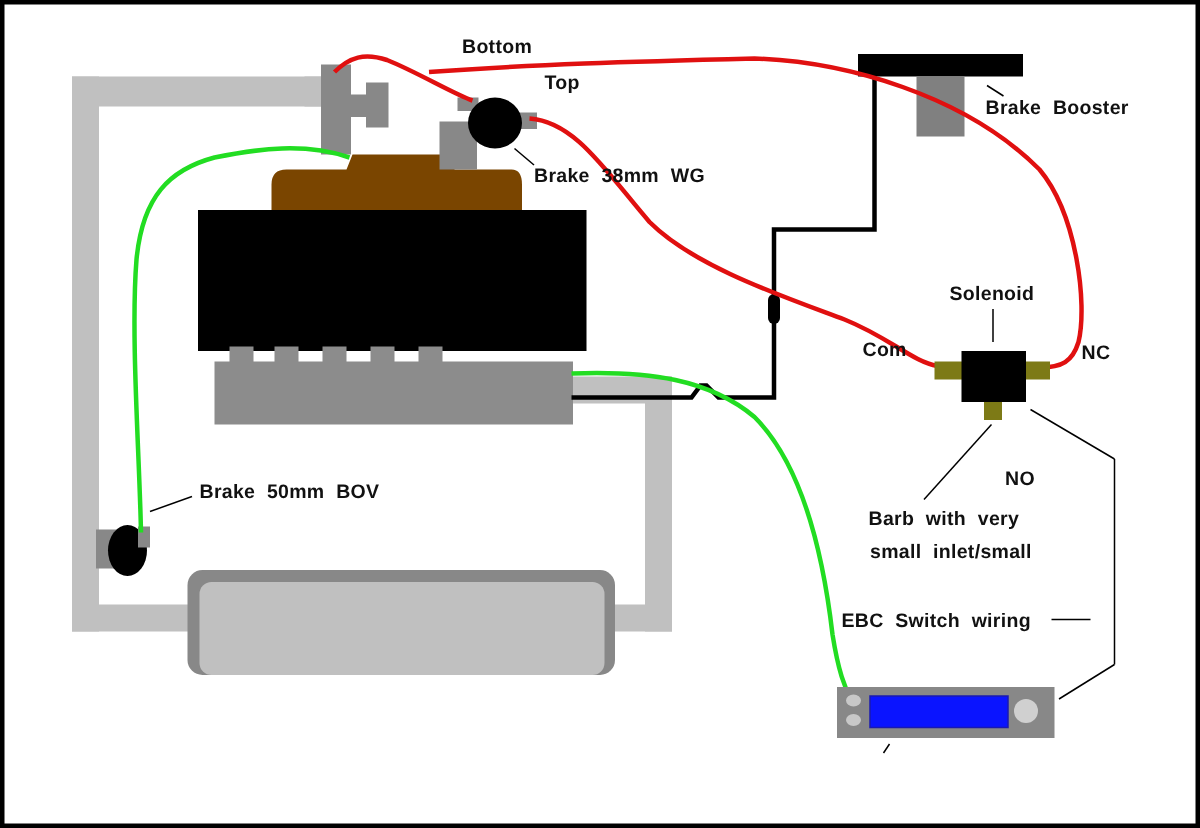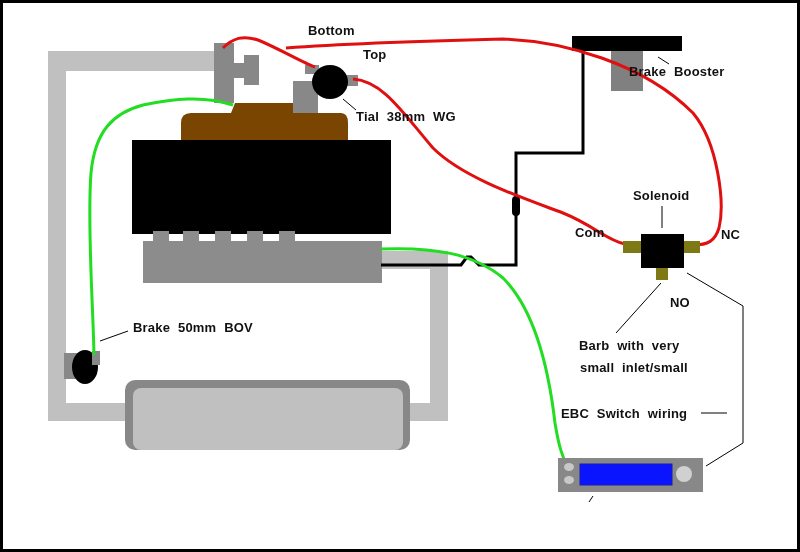--- a/index.html
+++ b/index.html
@@ -100,23 +100,23 @@
       <rect x="555" y="455" width="145" height="34" fill="#888888"></rect>
       <ellipse cx="566" cy="464" rx="5" ry="4" fill="#c8c8c8"></ellipse>
       <ellipse cx="566" cy="477" rx="5" ry="4" fill="#c8c8c8"></ellipse>
       <rect x="577" y="461" width="92" height="21" fill="#0a14ff" stroke="#1a1ab0" stroke-width="1"></rect>
       <circle cx="681" cy="471" r="8" fill="#d0d0d0"></circle>
     </g>
   </svg>
 
   <div class="lbl" style="left:289px;top:20px;margin-left:16px;">Bottom</div>
   <div class="lbl" style="left:360px;top:44px;">Top</div>
-  <div class="lbl" style="left:353px;top:106px;">Tial 38mm WG</div>
-  <div class="lbl" style="left:626px;top:61px;">Brake Booster</div>
+  <div class="lbl" style="left:353px;top:106px;">Brake 38mm WG</div>
+  <div class="lbl" style="left:654px;top:61px;">Brake Booster</div>
   <div class="lbl" style="left:630px;top:185px;">Solenoid</div>
   <div class="lbl" style="left:557px;top:222px;margin-left:15px;">Com</div>
   <div class="lbl" style="left:718px;top:224px;text-align:center;">NC</div>
-  <div class="lbl" style="left:667px;top:292px;">NO</div>
+  <div class="lbl" style="left:667px;top:308px;">NO</div>
   <div class="lbl" style="left:576px;top:335px;">Barb with very</div>
   <div class="lbl" style="left:577px;top:357px;">small inlet/small</div>
   <div class="lbl" style="left:130px;top:317px;">Brake 50mm BOV</div>
   <div class="lbl" style="left:558px;top:403px;">EBC Switch wiring</div>
 </div>
 
 </body></html>

